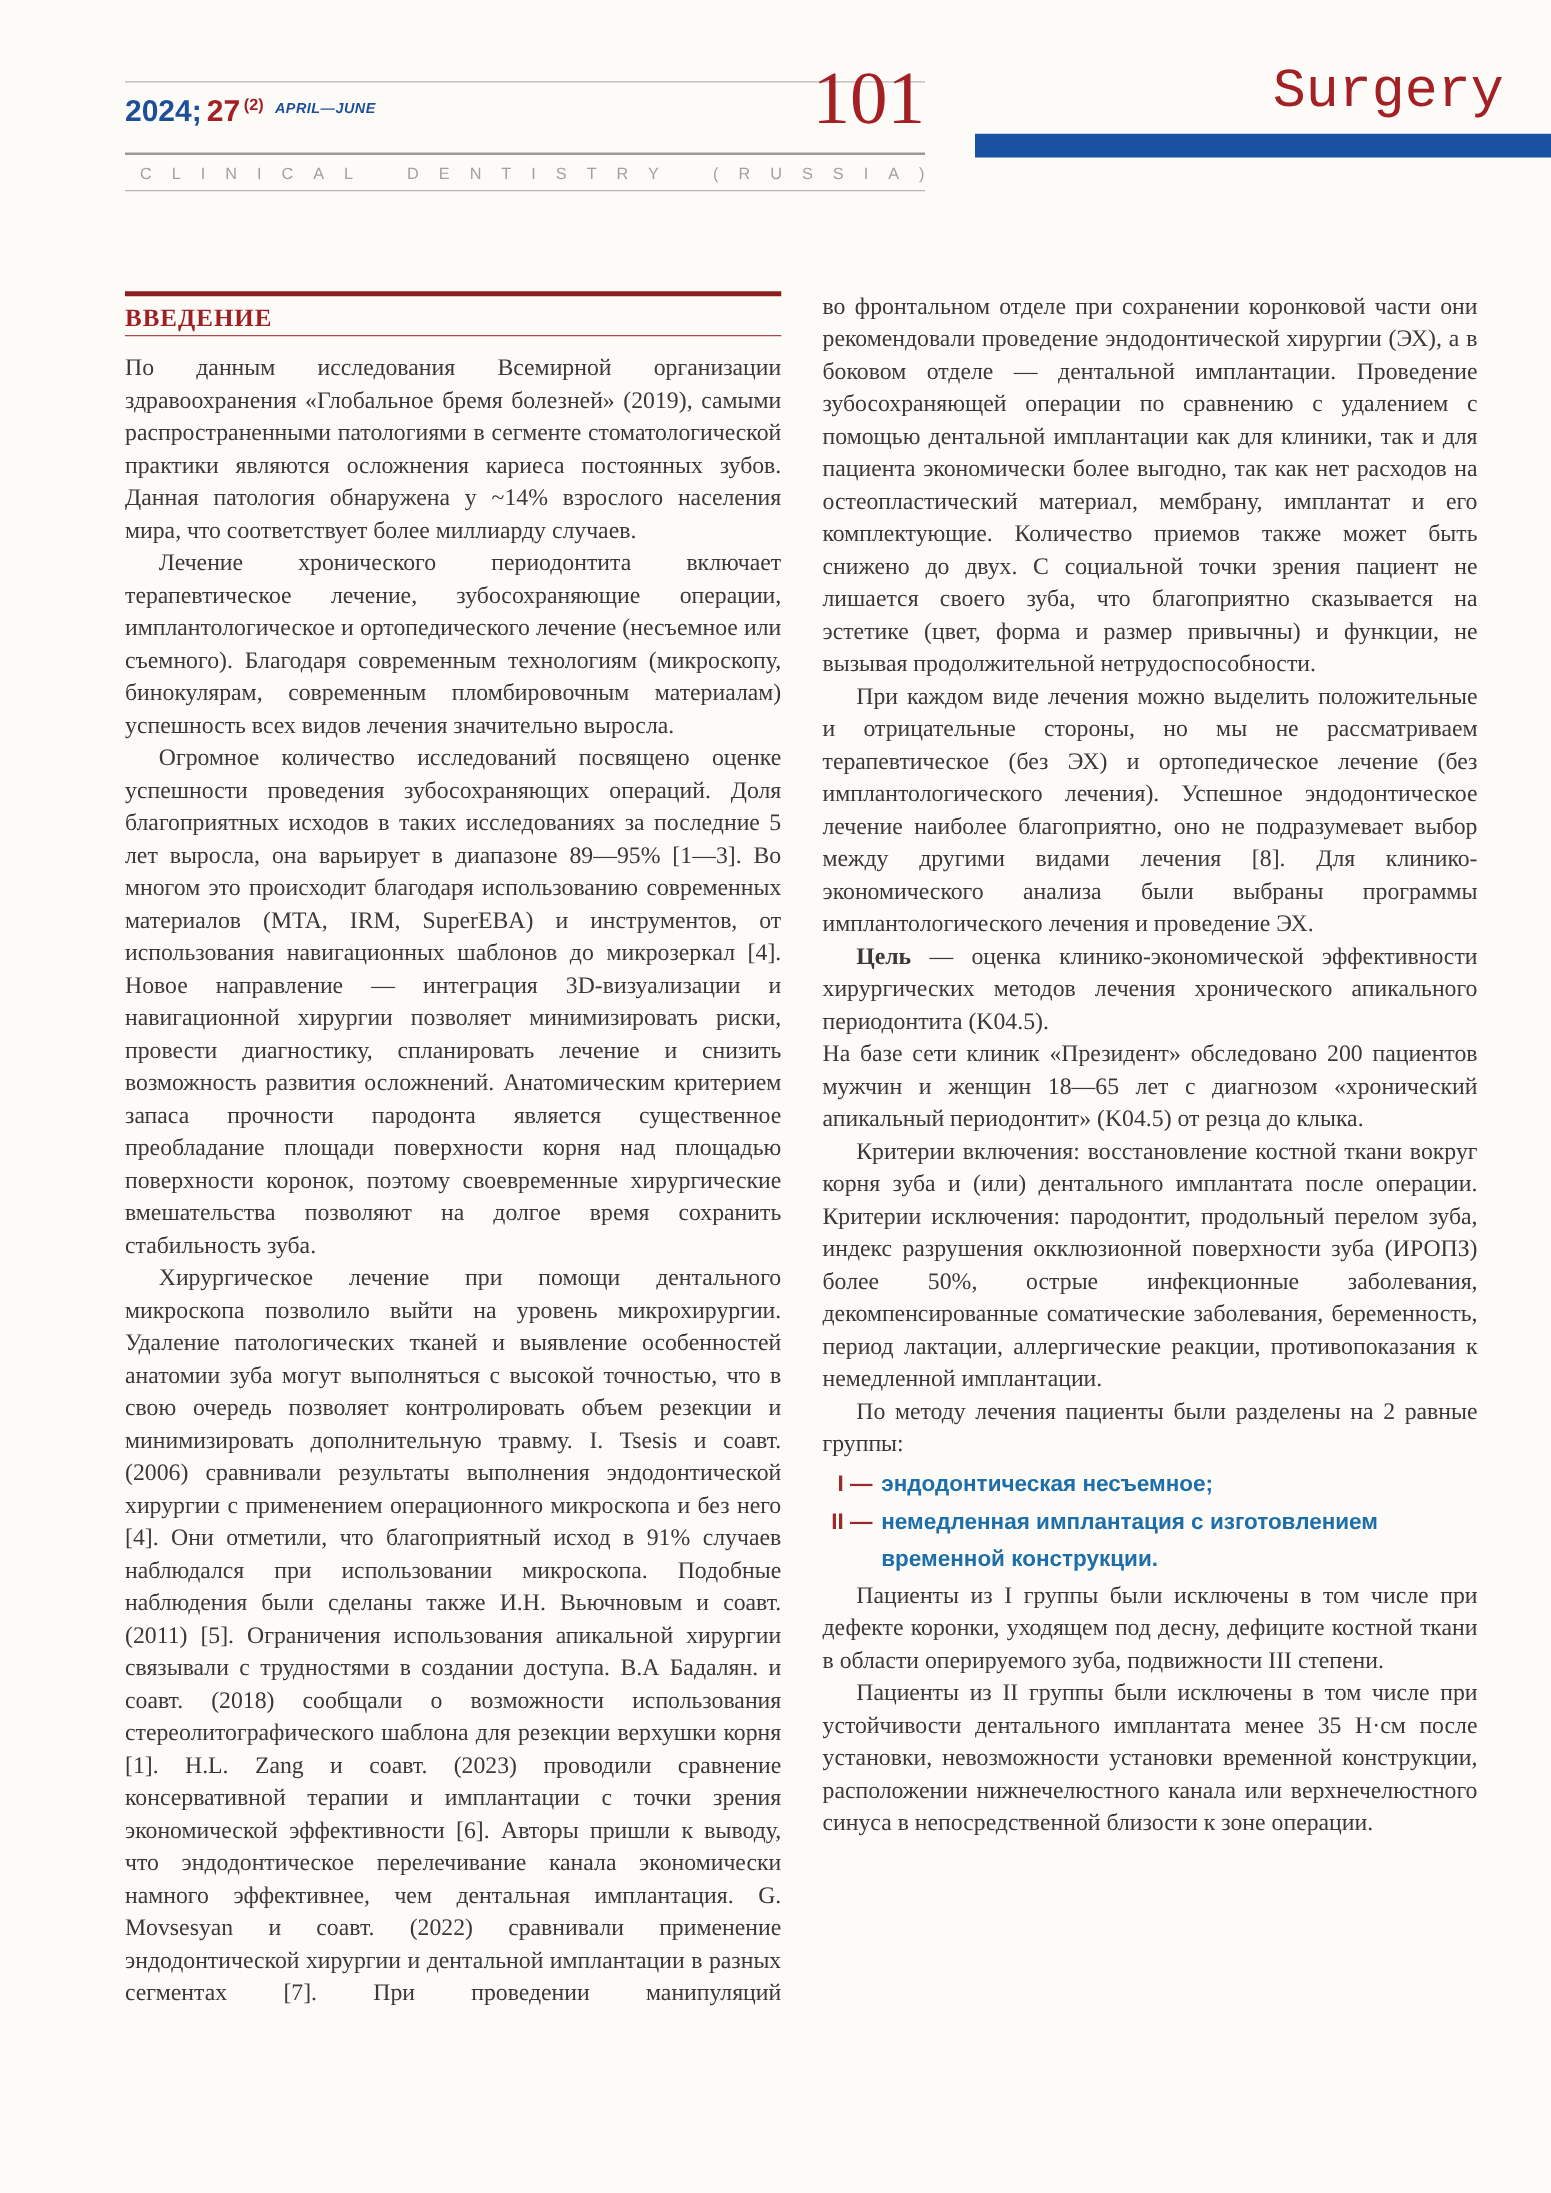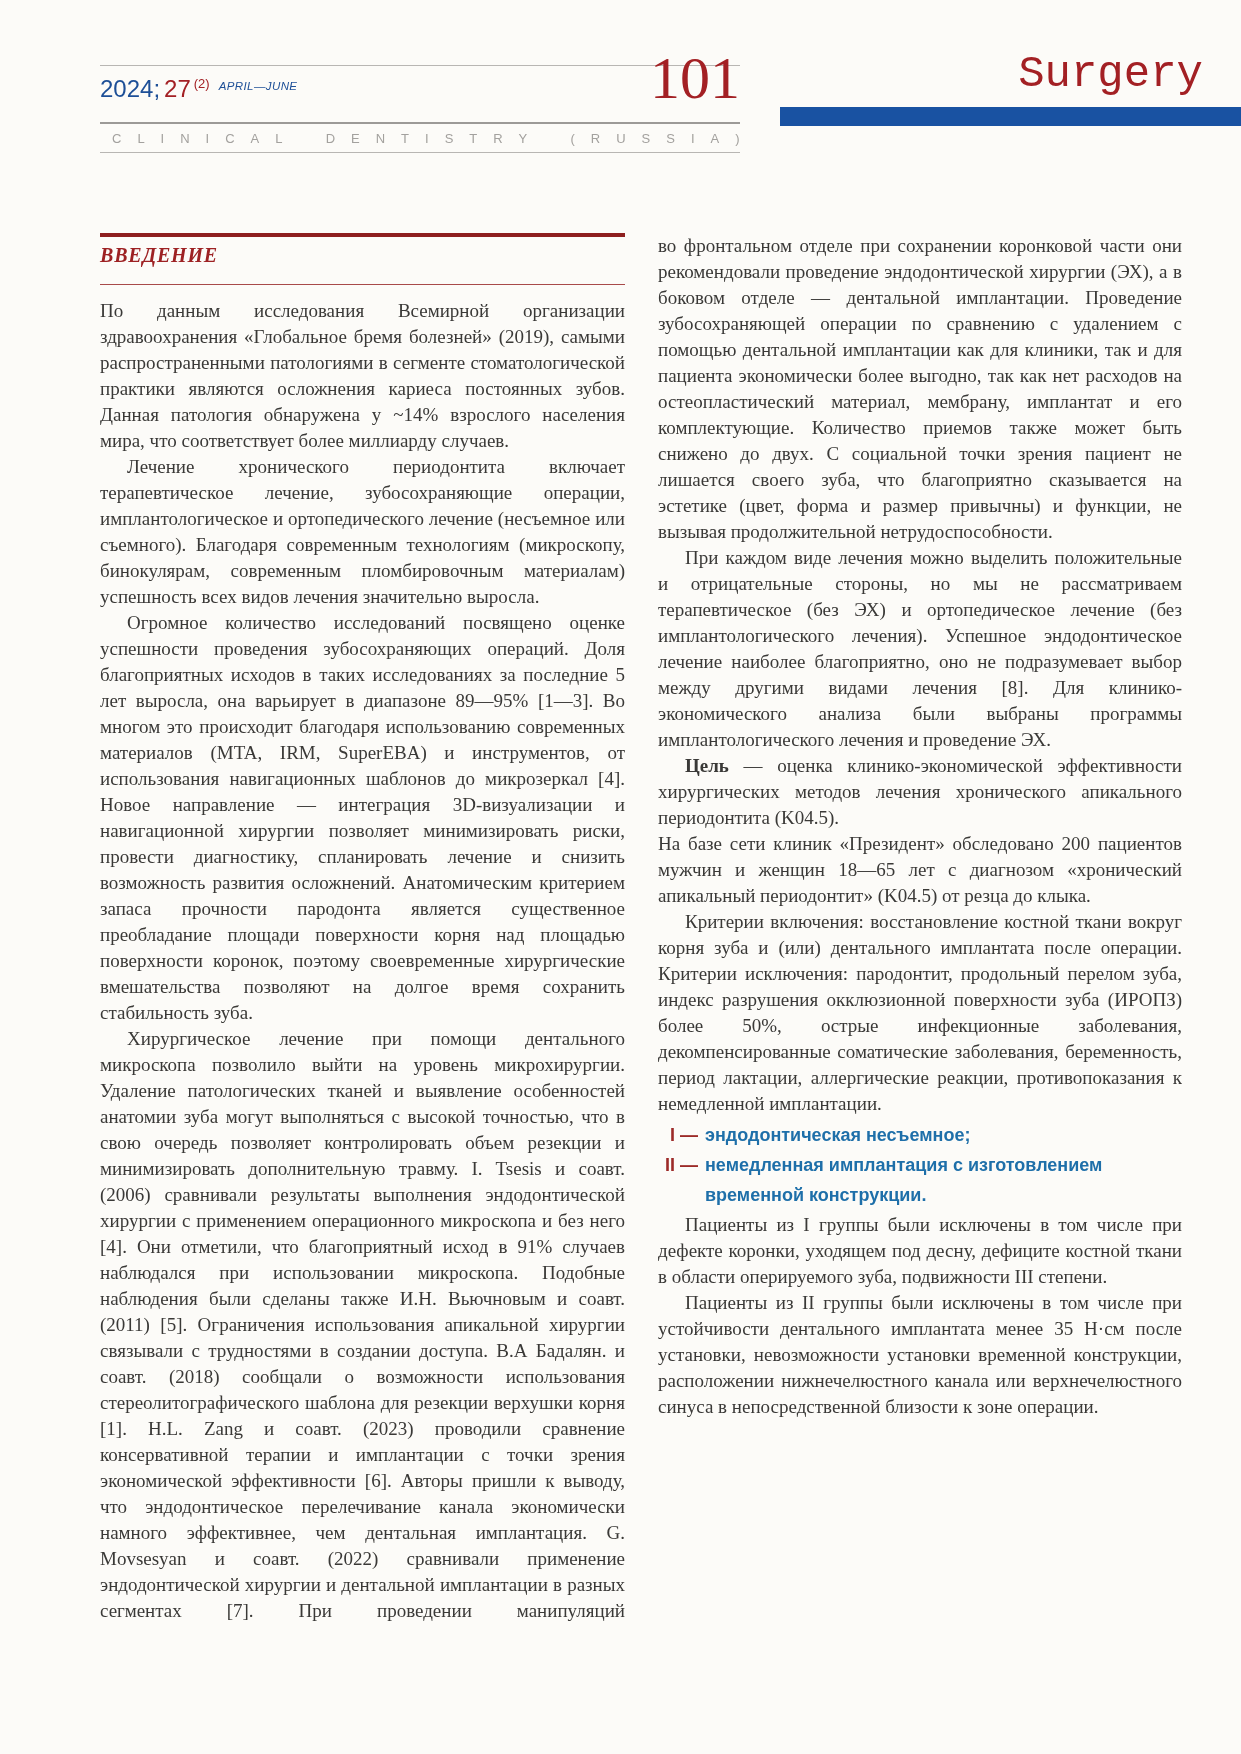--- a/index.html
+++ b/index.html
@@ -15,21 +15,21 @@
 
   
   .rule { position: absolute; left: 100px; width: 640px; }
   .rule-top    { top: 65px;  height: 1px; background: #b8b6b3; }
   .rule-mid    { top: 122px; height: 2px; background: #9c9a97; }
   .rule-bottom { top: 152px; height: 1px; background: #b8b6b3; }
 
   .issue-line {
     position: absolute; left: 100px; top: 70px;
     font-family: "Liberation Sans", sans-serif;
-    font-weight: 400; font-size: 24px; line-height: 28px;
+    font-weight: 700; font-size: 24px; line-height: 28px;
     white-space: nowrap;
   }
   .issue-year { color: #1d4f97; }
   .issue-vol  { color: #a32024; margin-left: 4px; }
   .issue-num  { color: #a32024; font-size: 13px; vertical-align: 9px; margin-left: 3px; }
   .issue-months {
     color: #1d4f97; font-style: italic; font-size: 11.5px;
     letter-spacing: 0.4px; margin-left: 9px; vertical-align: 7px;
   }
 
@@ -62,27 +62,26 @@
   .columns {
     position: absolute; left: 100px; top: 233px; width: 1082px;
     display: flex; gap: 33px;
   }
   .col { width: 525px; }
   .col.right { width: 524px; }
 
   .section-heading {
     border-top: 4px solid #8e1f1f;
     border-bottom: 1px solid #a84a4a;
-    padding: 7px 0 18px 0;
+    padding: 7px 0 2px 0;
     margin: 0 0 13px 0;
     color: #9d2123;
     font-weight: 700; font-size: 20px; line-height: 22px;
     letter-spacing: 0.8px;
     font-family: "Liberation Serif", serif;
-    font-style: italic;
   }
   .section-heading.methods { margin-top: 23px; }
 
   .col p {
     margin: 0;
     font-size: 19px; line-height: 26px;
     color: #3a3937;
     text-align: justify;
   }
   .col p.indent { text-indent: 27px; }
@@ -130,20 +129,21 @@
     </section>
 
     <section class="col right">
       <p>во фронтальном отделе при сохранении коронковой части они рекомендовали проведение эндодонтической хирургии (ЭХ), а в боковом отделе — дентальной имплантации. Проведение зубосохраняющей операции по сравнению с удалением с помощью дентальной имплантации как для клиники, так и для пациента экономически более выгодно, так как нет расходов на остеопластический материал, мембрану, имплантат и его комплектующие. Количество приемов также может быть снижено до двух. С социальной точки зрения пациент не лишается своего зуба, что благоприятно сказывается на эстетике (цвет, форма и размер привычны) и функции, не вызывая продолжительной нетрудоспособности.</p>
       <p class="indent">При каждом виде лечения можно выделить положительные и отрицательные стороны, но мы не рассматриваем терапевтическое (без ЭХ) и ортопедическое лечение (без имплантологического лечения). Успешное эндодонтическое лечение наиболее благоприятно, оно не подразумевает выбор между другими видами лечения [8]. Для клинико-экономического анализа были выбраны программы имплантологического лечения и проведение ЭХ.</p>
       <p class="indent"><span class="goal-label">Цель</span><span> — оценка клинико-экономической эффективности хирургических методов лечения хронического апикального периодонтита (K04.5).</span></p>
 
 
       <p>На базе сети клиник «Президент» обследовано 200 пациентов мужчин и женщин 18—65 лет с диагнозом «хронический апикальный периодонтит» (K04.5) от резца до клыка.</p>
       <p class="indent">Критерии включения: восстановление костной ткани вокруг корня зуба и (или) дентального имплантата после операции. Критерии исключения: пародонтит, продольный перелом зуба, индекс разрушения окклюзионной поверхности зуба (ИРОПЗ) более 50%, острые инфекционные заболевания, декомпенсированные соматические заболевания, беременность, период лактации, аллергические реакции, противопоказания к немедленной имплантации.</p>
+      <p class="indent">По методу лечения пациенты были разделены на 2 равные группы:</p>
 
       <div class="group-list">
         <div class="group-item"><span class="g-num">I</span><span class="g-dash">—</span><span class="g-text">эндодонтическая несъемное;</span></div>
         <div class="group-item"><span class="g-num">II</span><span class="g-dash">—</span><span class="g-text">немедленная имплантация с изготовлением временной конструкции.</span></div>
       </div>
 
       <p class="indent">Пациенты из I группы были исключены в том числе при дефекте коронки, уходящем под десну, дефиците костной ткани в области оперируемого зуба, подвижности III степени.</p>
       <p class="indent">Пациенты из II группы были исключены в том числе при устойчивости дентального имплантата менее 35 Н·см после установки, невозможности установки временной конструкции, расположении нижнечелюстного канала или верхнечелюстного синуса в непосредственной близости к зоне операции.</p>
     </section>
 

